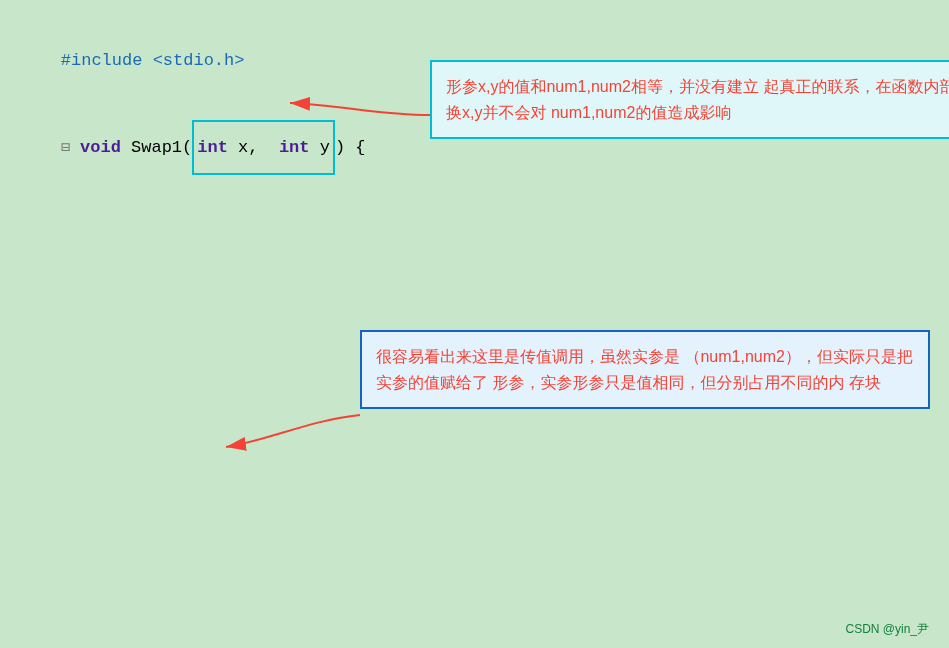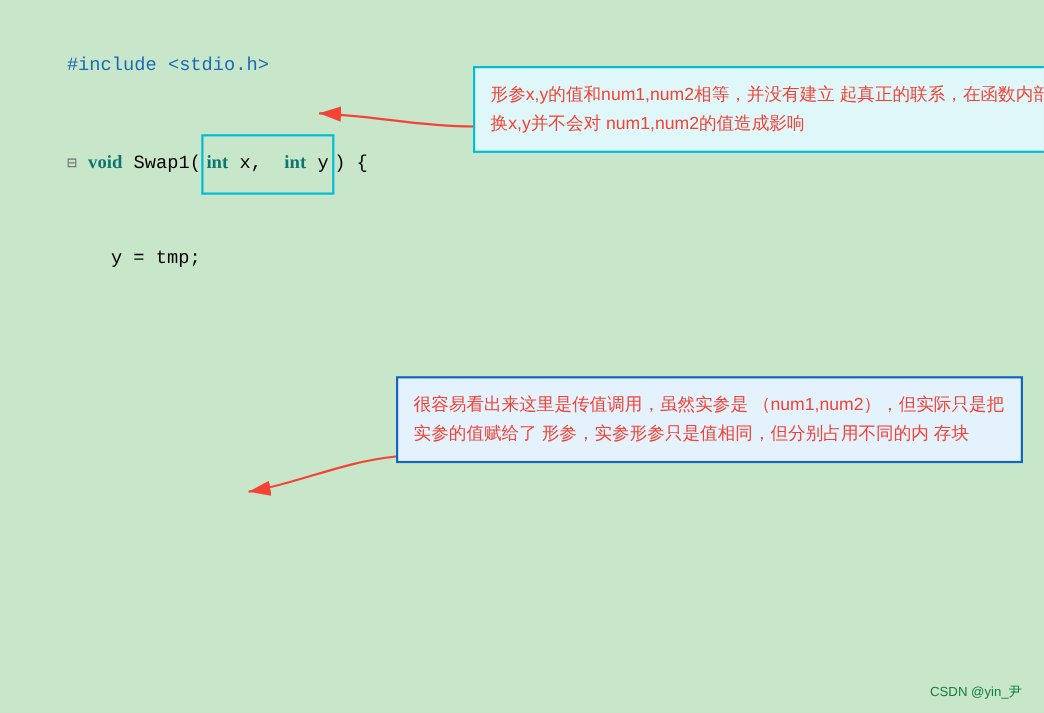--- a/index.html
+++ b/index.html
@@ -22,21 +22,21 @@
       padding: 18px 20px;
     }
 
     .code-line {
       line-height: 1.7;
       font-size: 17px;
       white-space: pre;
       color: #000;
     }
 
-    .kw { color: #0f766e; font-weight: bold; font-family: Liberation Serif, serif; }
+    .kw { color: #4c1d95; font-weight: bold; }
     .comment { color: #1a6bb5; }
     .preprocessor { color: #1a6bb5; }
     .include-file { color: #1a6bb5; }
 
     .highlight-box-cyan {
       border: 2px solid #00bcd4;
       display: inline;
       padding: 16px 3px;
     }
 
@@ -62,21 +62,20 @@
       left: 360px;
       width: 570px;
       border: 2px solid #1565c0;
       background: #e3f2fd;
       padding: 12px 14px;
       font-family: 'Microsoft YaHei', 'SimHei', sans-serif;
       font-size: 16px;
       color: #f44336;
       line-height: 1.6;
       z-index: 10;
-      margin-top: 12px;
     }
 
     
     .arrows-overlay {
       position: absolute;
       top: 0;
       left: 0;
       width: 949px;
       height: 648px;
       pointer-events: none;
@@ -109,23 +108,20 @@
   </div>
 
 
   <div class="code-line">
     <span class="minus-sign">⊟</span><span> </span><span class="kw">void</span><span> Swap1(</span><span class="highlight-box-cyan"><span class="kw">int</span><span> x,  </span><span class="kw">int</span><span> y</span></span><span>) {</span>
   </div>
 
 
 
 
-  <div class="code-line indent1">
-    <span>y = tmp;</span>
-  </div>
 
   <div class="code-line">
     
   </div>
 
 </div>
 
 <div class="callout-cyan">
   <span>形参x,y的值和num1,num2相等，并没有建立
 起真正的联系，在函数内部交换x,y并不会对

